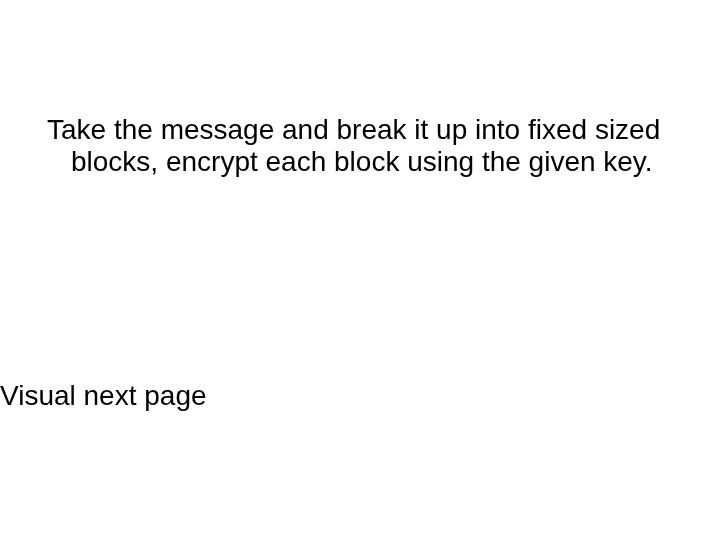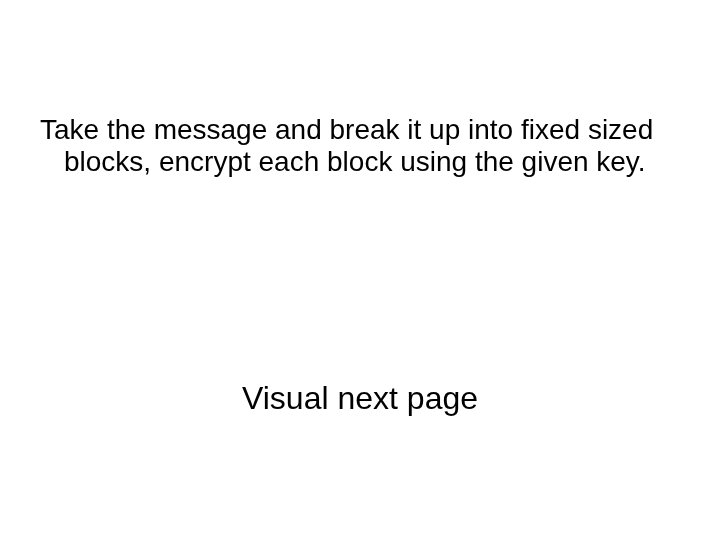--- a/index.html
+++ b/index.html
@@ -33,28 +33,29 @@
     top: 114px;
     left: 40px;
     width: 640px;
     font-size: 28px;
     line-height: 1.15;
     font-weight: 400;
   }
   .body-text .hang {
     text-indent: -24px;
     padding-left: 24px;
+    margin-left: 7px;
   }
   .footer-text {
     position: absolute;
     top: 380px;
     left: 0;
     width: 720px;
-    text-align: center;
-    font-size: 32px;
+    text-align: left;
+    font-size: 28px;
     font-weight: 400;
   }
 </style>
 </head>
 <body>
 
 <div class="slide">
 
   <div class="body-text">
     <div class="hang">Take the message and break it up into fixed sized blocks, encrypt each block using the given key.</div>

